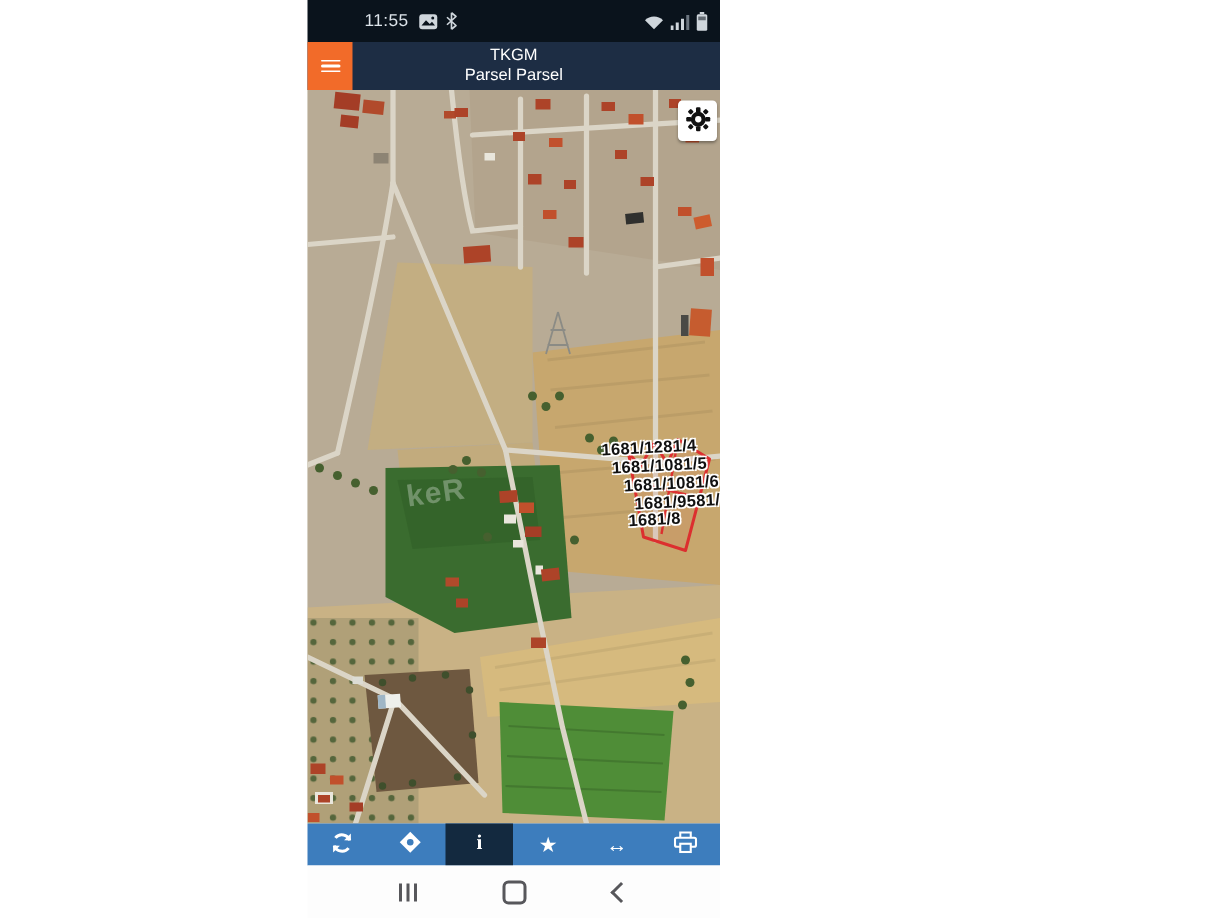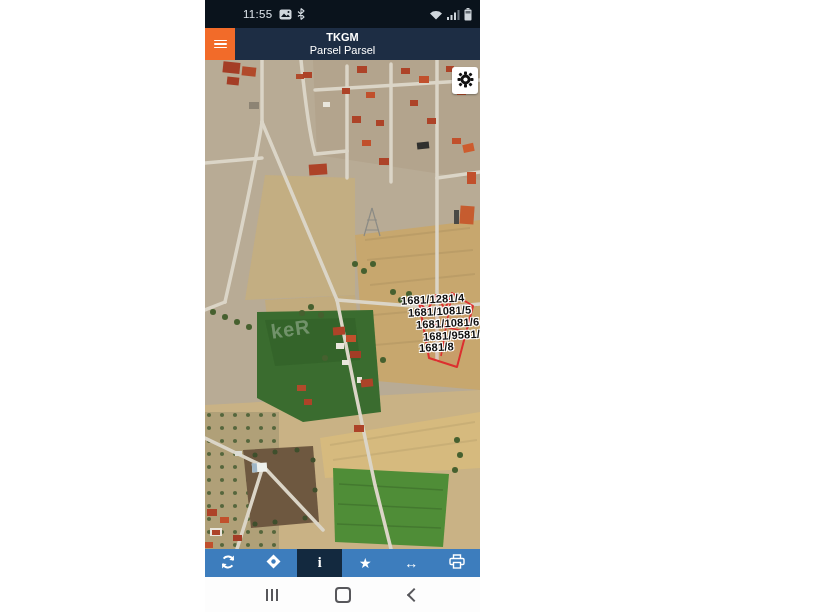--- a/index.html
+++ b/index.html
@@ -11,21 +11,21 @@
   .statusbar{position:absolute;top:0;left:0;width:275px;height:28px;background:#0a131c;
              display:flex;align-items:center;color:#dde4ea;}
   .sb-time{margin-left:38px;font-size:11.5px;letter-spacing:.3px;}
   .sb-left-icons{display:flex;align-items:center;gap:5px;margin-left:7px;}
   .sb-right-icons{display:flex;align-items:center;gap:4px;margin-left:auto;margin-right:8px;}
   .sb-ic svg{display:block;}
 
   
   .header{position:absolute;top:28px;left:0;width:275px;height:32px;background:#1d2d44;
           display:flex;flex-direction:column;align-items:center;justify-content:center;color:#fff;}
-  .hd-title{font-size:11px;font-weight:bold;line-height:13px;}
+  .hd-title{font-size:11px;font-weight:normal;line-height:13px;}
   .hd-sub{font-size:11px;line-height:13px;}
   .menu-btn{position:absolute;left:0;top:0;width:30px;height:32px;background:#f26b29;border:0;
             display:flex;align-items:center;justify-content:center;cursor:pointer;}
   .hamburger{width:13px;height:9px;display:flex;flex-direction:column;justify-content:space-between;}
   .hamburger i{display:block;height:1.8px;background:#fff;border-radius:1px;}
 
   
   .map{position:absolute;top:60px;left:0;width:275px;height:489px;overflow:hidden;background:#b8ab95;}
   .map svg.terrain{position:absolute;left:0;top:0;}
   .gear-btn{position:absolute;left:247px;top:7px;width:26px;height:27px;background:#fff;border:0;

